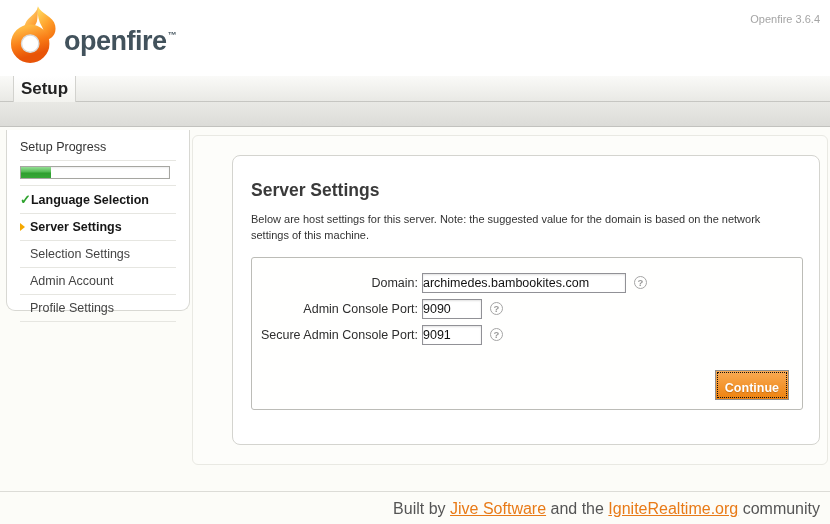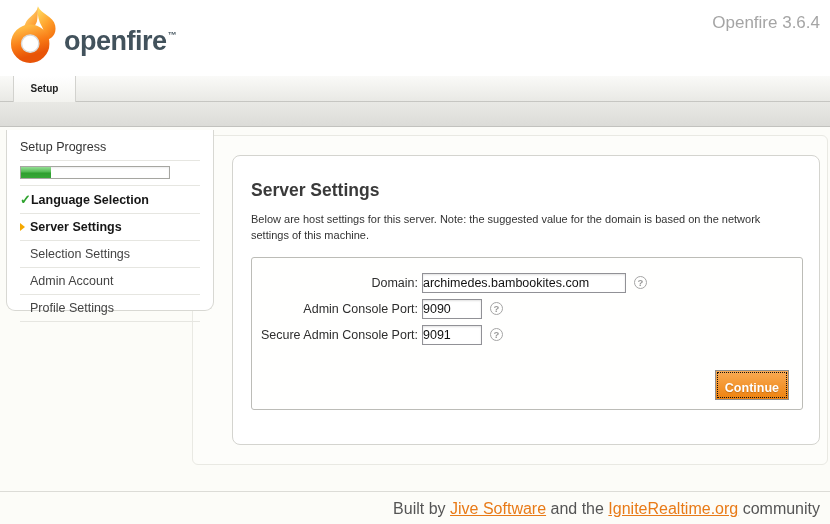--- a/index.html
+++ b/index.html
@@ -5,38 +5,38 @@
   * { margin:0; padding:0; box-sizing:border-box; }
   html,body { width:830px; height:524px; }
   body { font-family:"Liberation Sans", sans-serif; background:#fcfcf8; }
   #page { position:relative; width:830px; height:524px; overflow:hidden; background:#fcfcf8; }
 
   
   .header { position:absolute; top:0; left:0; width:830px; height:76px; background:#ffffff; }
   .logo { position:absolute; left:10px; top:5px; width:50px; height:60px; }
   .brand { position:absolute; left:64px; top:26px; font-size:27px; font-weight:bold; color:#42525c; letter-spacing:-0.5px; }
   .brand sup { font-size:9px; font-weight:bold; vertical-align:12px; margin-left:1px; }
-  .version { position:absolute; right:10px; top:13px; font-size:17px; color:#a5a5a5; }
+  .version { position:absolute; right:10px; top:13px; font-size:11px; color:#a5a5a5; }
 
   
   .tabrow { position:absolute; top:76px; left:0; width:830px; height:26px;
             background:linear-gradient(#fafaf8,#e9e9e5); border-bottom:1px solid #c6c6c2; }
   .tab { position:absolute; left:13px; top:0; width:63px; height:26px;
          background:linear-gradient(#ffffff,#f3f3ef);
          border-left:1px solid #d2d2ce; border-right:1px solid #d2d2ce;
-         text-align:center; line-height:26px; font-size:10px; font-weight:bold; color:#222; cursor:default; }
+         text-align:center; line-height:26px; font-size:17px; font-weight:bold; color:#222; cursor:default; }
   .subnav { position:absolute; top:102px; left:0; width:830px; height:25px;
             background:linear-gradient(#e9e9e5,#dcdcd8); border-bottom:1px solid #c2c2be; }
 
   
   .wrapper { position:absolute; left:192px; top:135px; width:636px; height:330px;
              background:#fdfdfa; border:1px solid #e9e9e3; border-radius:6px; }
 
   
-  .sidebar { position:absolute; left:6px; top:130px; width:208px; height:181px;
+  .sidebar { position:absolute; left:6px; top:130px; width:184px; height:181px;
              background:#ffffff; border:1px solid #d8d8d3; border-top:none;
              border-radius:0 0 9px 9px; padding:10px 13px 0 13px; }
   .sidebar-title { font-size:12.5px; color:#333; padding-bottom:6px; border-bottom:1px solid #e6e6e1; }
   .progress-wrap { padding:5px 0 6px 0; border-bottom:1px solid #e6e6e1; }
   .progress-track { width:150px; height:13px; background:#fff; border:1px solid #a6a6a1;
                     box-shadow:inset 0 1px 2px rgba(0,0,0,.08); }
   .progress-fill { height:100%; width:20%;
                    background:linear-gradient(#94de94 0%,#52ba52 45%,#2f9e2f 55%,#37a837 100%); }
   .side-item { font-size:12.5px; color:#444; padding:6px 0 6px 10px; border-bottom:1px solid #e6e6e1; }
   .side-item.done { font-weight:bold; color:#161616; padding-left:0; }

